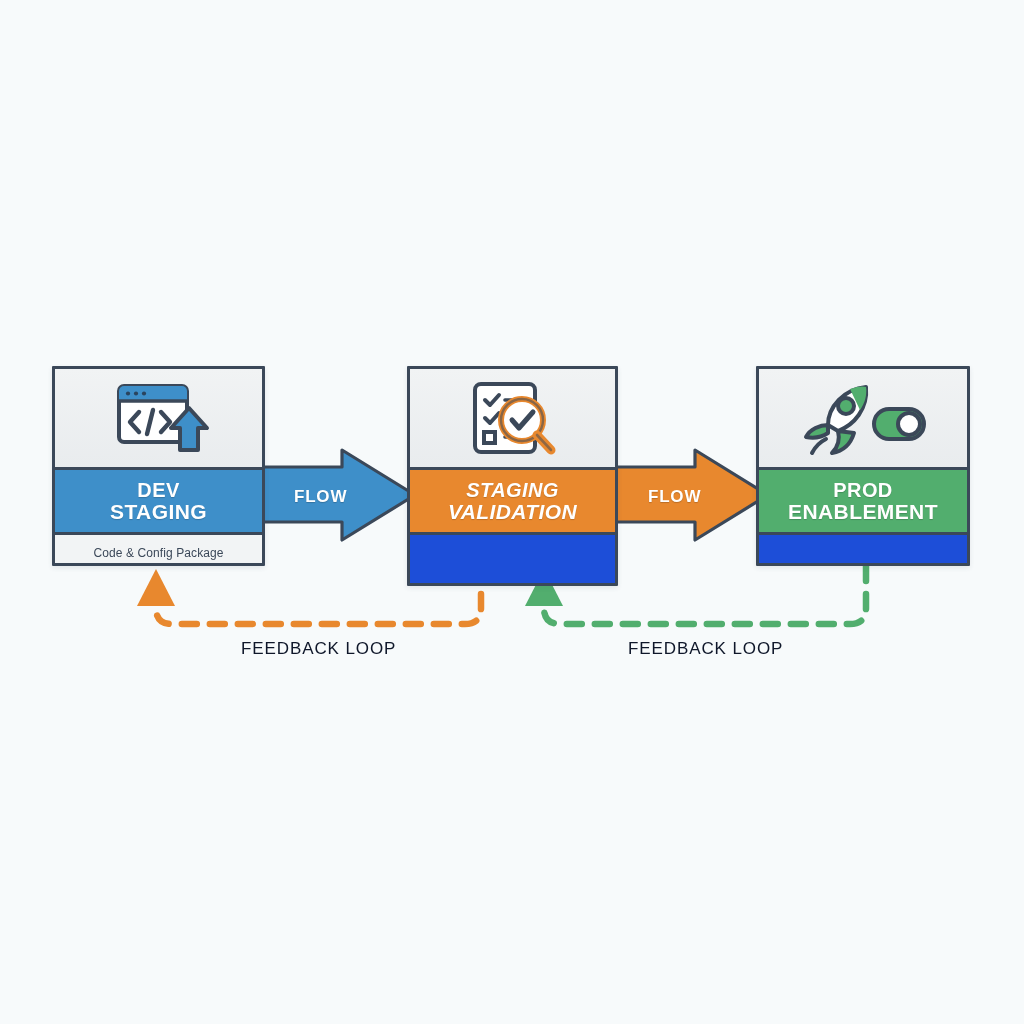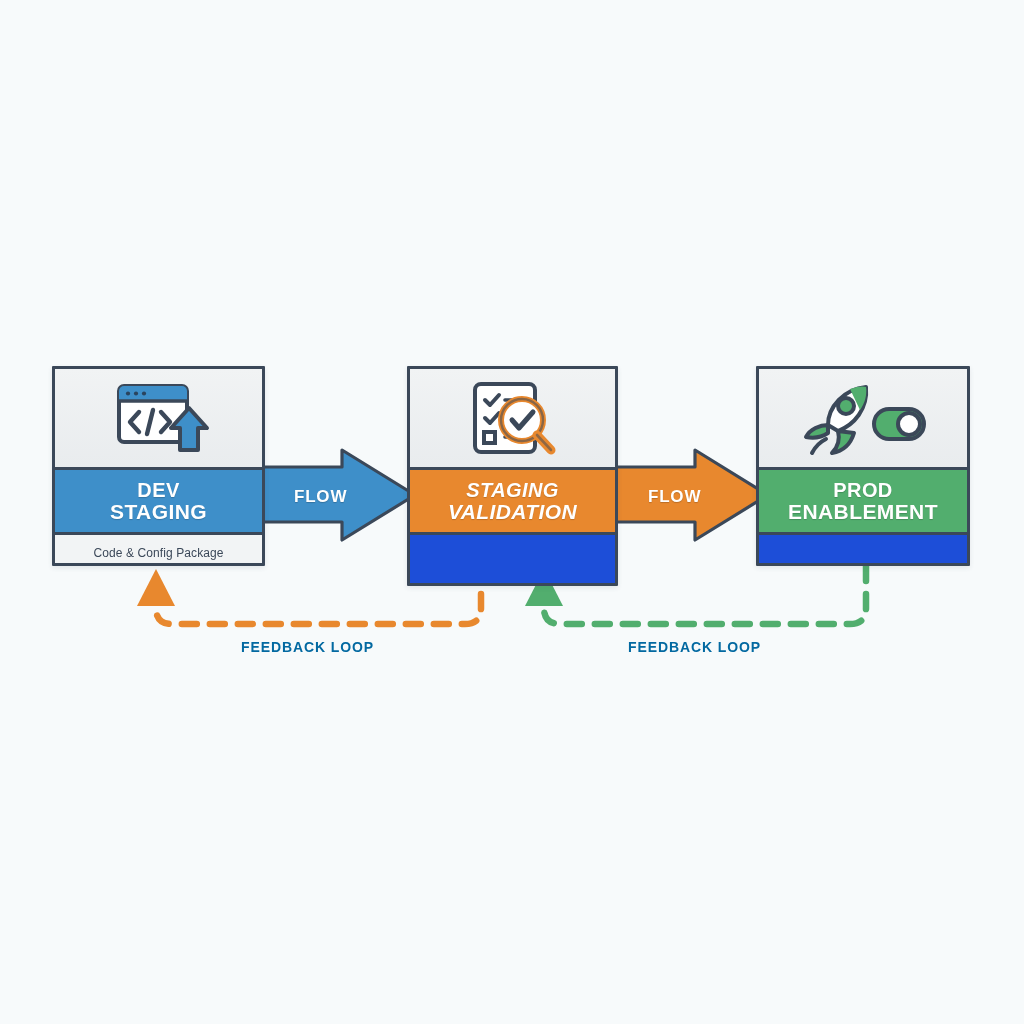--- a/index.html
+++ b/index.html
@@ -82,23 +82,23 @@
     font-weight: bold;
     font-size: 17px;
     letter-spacing: 0.8px;
     text-shadow: 0 1px 1px rgba(0,0,0,0.2);
     white-space: nowrap;
   }
 
   
   .feedback-label {
     position: absolute;
-    color: #0369a1;
-    font-weight: bold;
-    font-size: 14px;
+    color: #0f172a;
+    font-weight: normal;
+    font-size: 17px;
     letter-spacing: 0.9px;
     white-space: nowrap;
   }
 </style>
 </head>
 <body>
 
 <div id="stage">
 
   <svg class="layer" viewBox="0 0 1024 1024">

